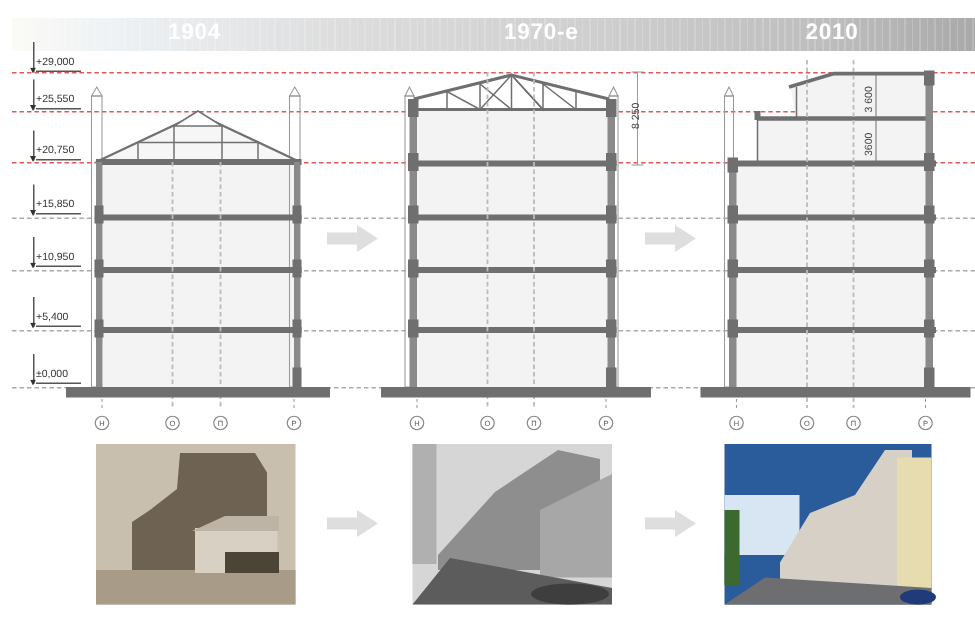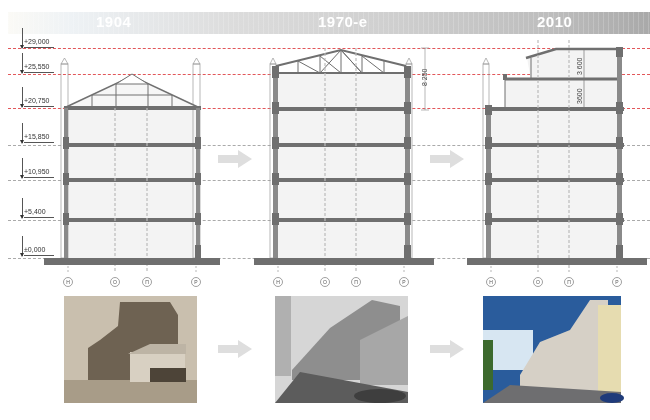--- a/index.html
+++ b/index.html
@@ -16,22 +16,22 @@
   .hline{position:absolute;left:8px;width:642px;height:0;border-top:1px dashed #aaaaaa;}
   .hline.red{border-top:1.5px dashed #e2575a;}
   svg{position:absolute;left:0;top:0;}
   .arrow{position:absolute;width:34px;height:18px;}
   .dim{position:absolute;font-size:7px;color:#444;transform:rotate(-90deg);transform-origin:left top;}
 </style>
 </head>
 <body>
 
 <div class="band"></div>
-<div class="year" style="left:96px">1904</div>
-<div class="year" style="left:318px">1970-е</div>
+<div class="year" style="left:112px">1904</div>
+<div class="year" style="left:336px">1970-е</div>
 <div class="year" style="left:537px">2010</div>
 
 <div class="hline red" style="top:48px"></div>
 <div class="hline red" style="top:74px"></div>
 <div class="hline red" style="top:108px"></div>
 <div class="hline" style="top:145px"></div>
 <div class="hline" style="top:180px"></div>
 <div class="hline" style="top:220px"></div>
 <div class="hline" style="top:258px"></div>
 

